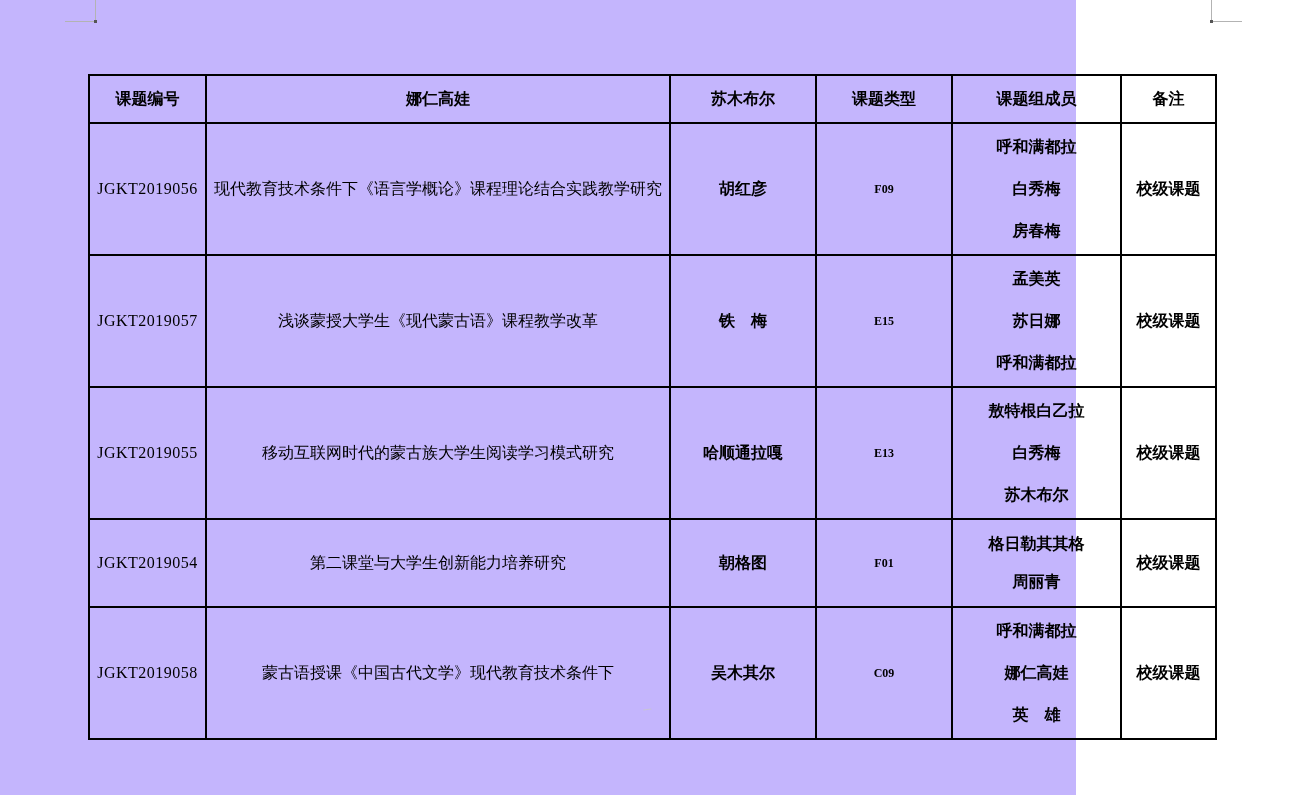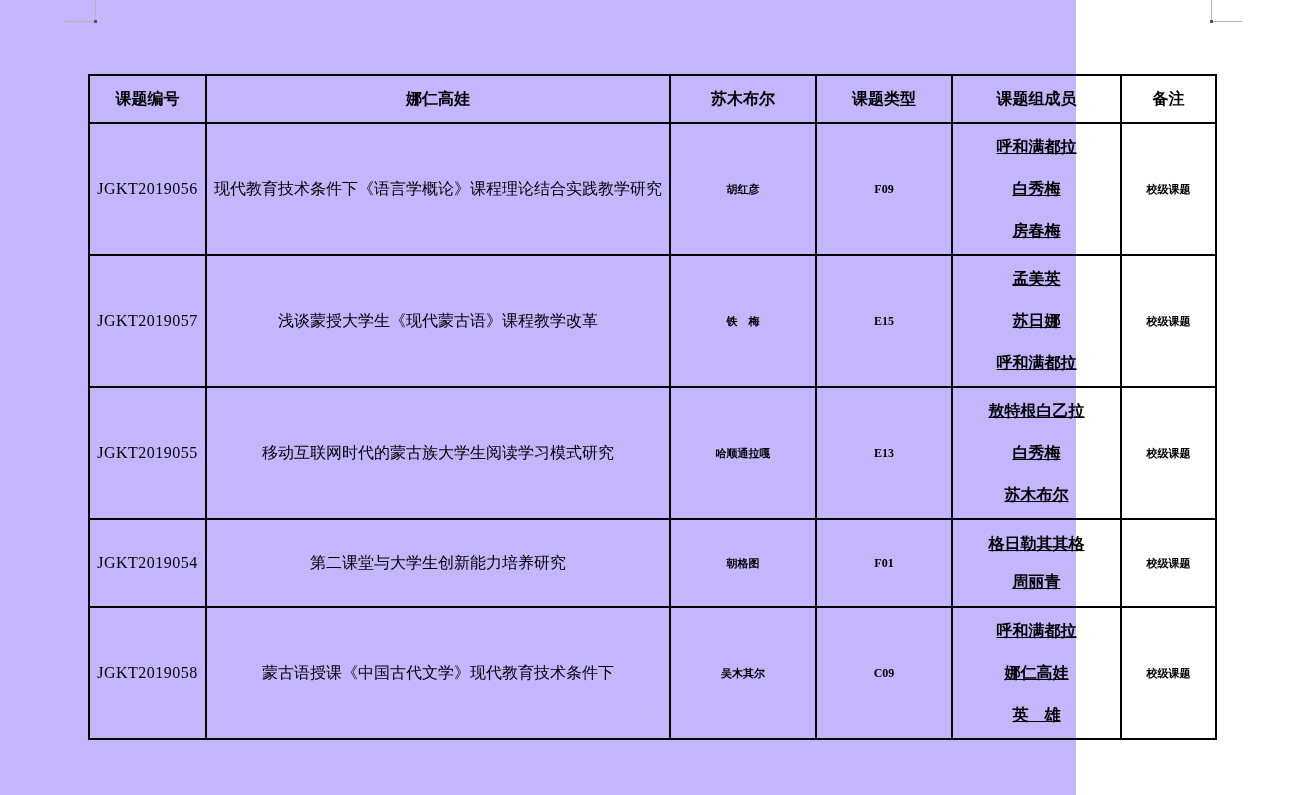--- a/index.html
+++ b/index.html
@@ -84,29 +84,29 @@
     font-weight: 400;
     font-size: 16px;
     letter-spacing: 0.5px;
   }
   td.cell-title {
     font-size: 16px;
     font-weight: 400;
     white-space: nowrap;
   }
   td.cell-leader, td.cell-note {
-    font-size: 11px;
+    font-size: 16px;
     font-weight: 700;
   }
   td.cell-type {
     font-family: "Liberation Serif", serif;
     font-weight: 700;
     font-size: 12px;
   }
-  td.cell-members { padding: 15px; text-decoration: underline; }
+  td.cell-members { padding: 15px; }
   .members-stack {
     display: flex;
     flex-direction: column;
     justify-content: center;
     align-items: center;
     gap: 26px;
     font-size: 16px;
     font-weight: 700;
     line-height: 1;
     height: 100%;

